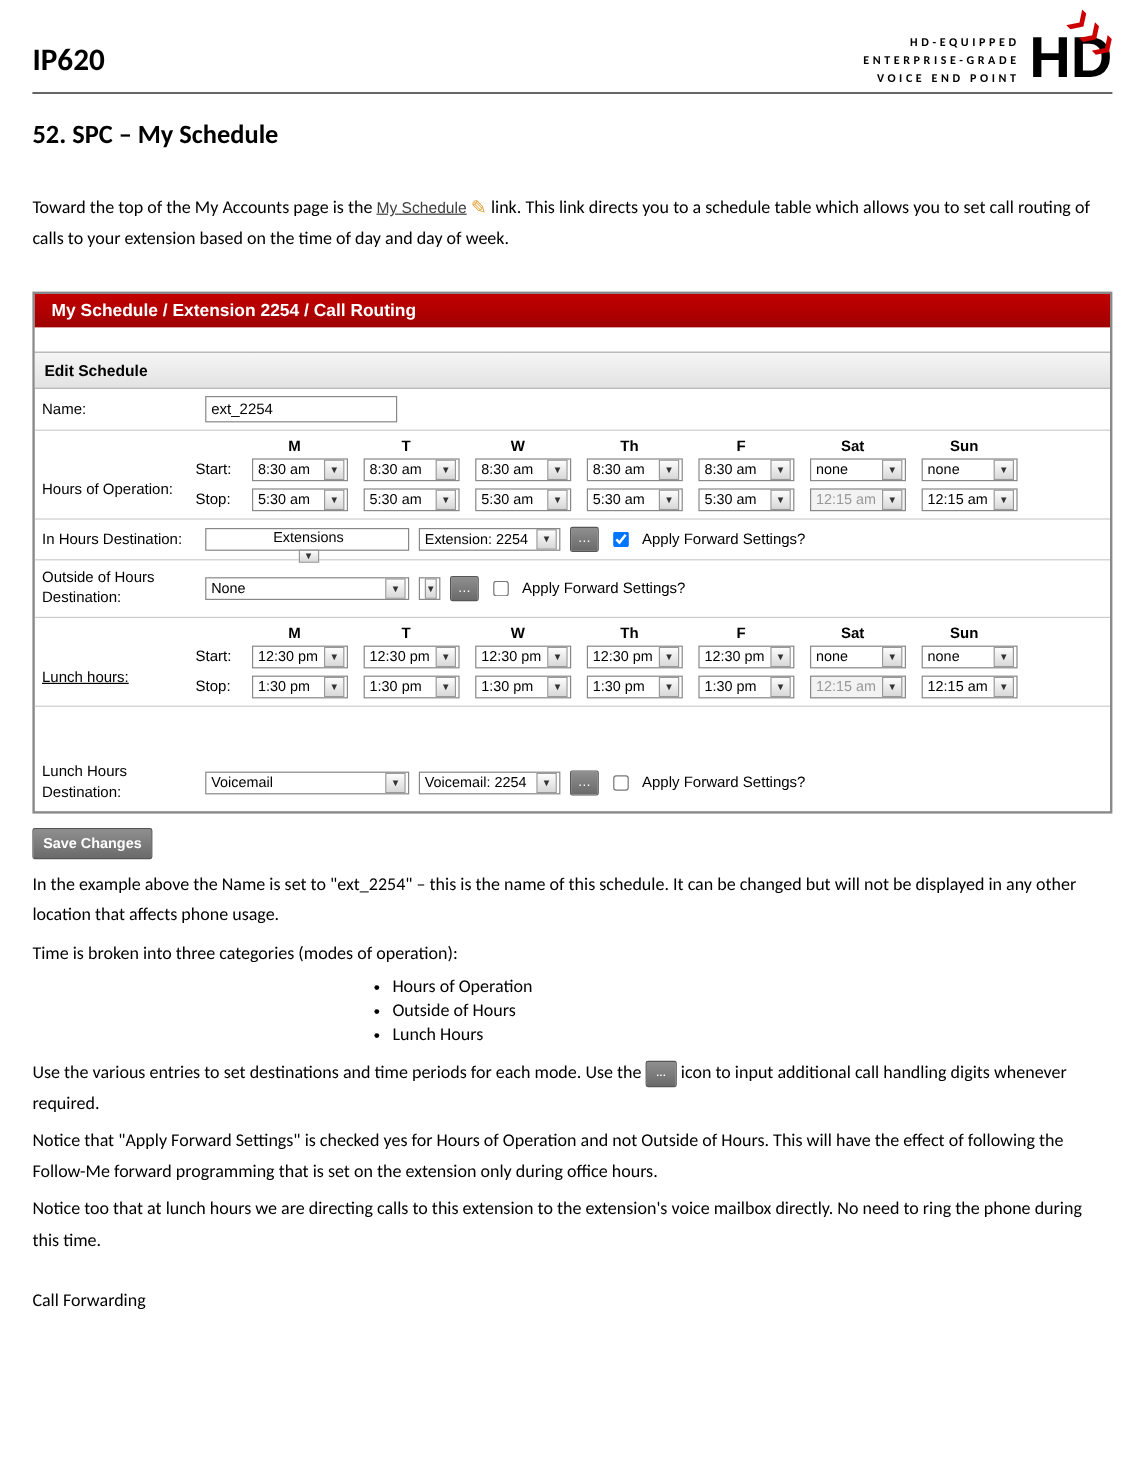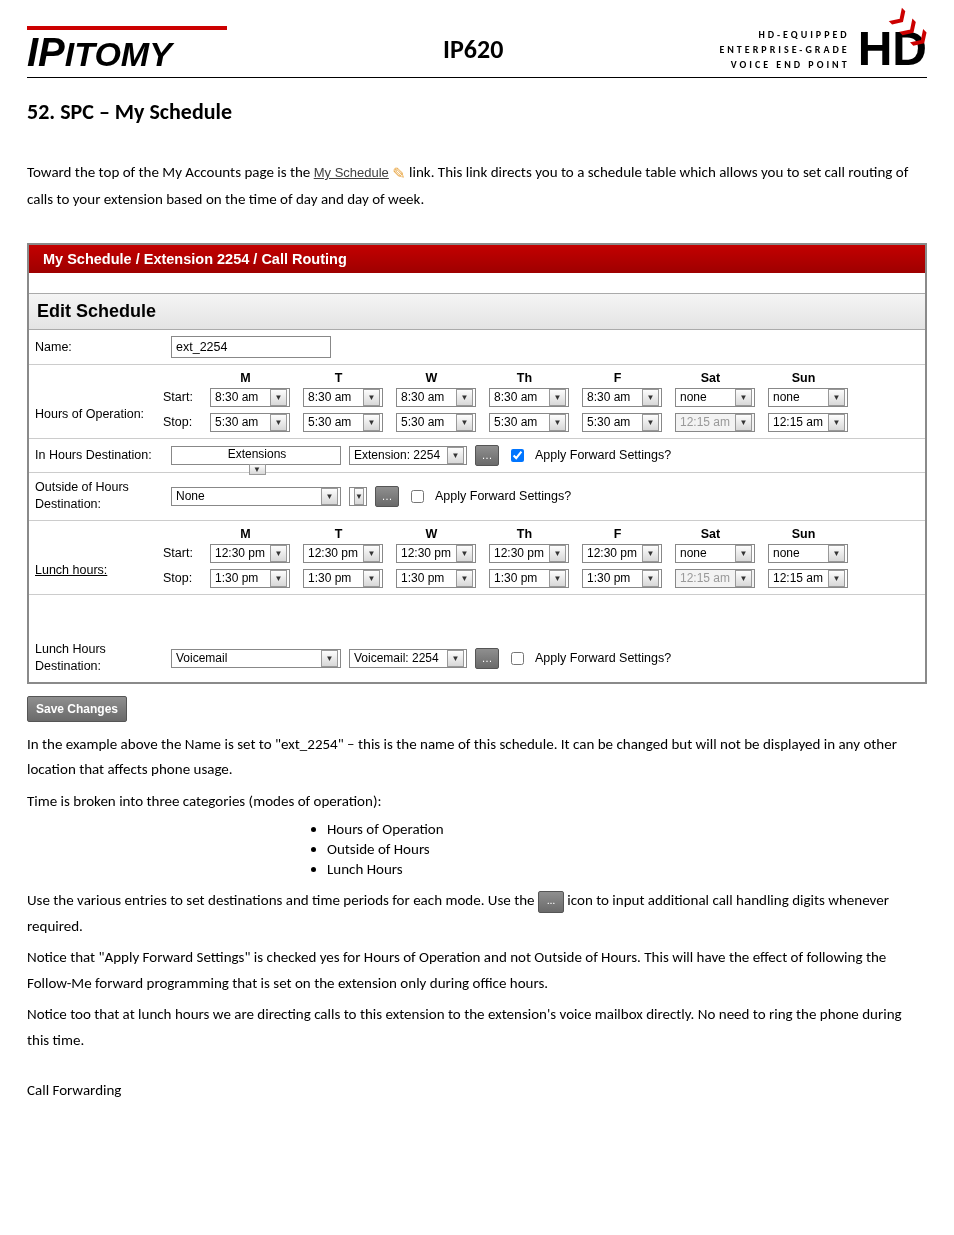--- a/index.html
+++ b/index.html
@@ -109,21 +109,21 @@
     font-weight: bold;
     font-size: 14.5px;
     padding: 6px 14px;
   }
   .sub {
     background: linear-gradient(#f5f5f5,#e3e3e3);
     border-top: 1px solid #aaa;
     border-bottom: 1px solid #aaa;
     padding: 7px 8px;
     font-weight: bold;
-    font-size: 18px;
+    font-size: 13px;
   }
   .row {
     display: flex;
     border-bottom: 1px solid #ccc;
     padding: 6px 6px;
     align-items: center;
     gap: 8px;
   }
   .row:last-child { border-bottom: none; margin-top: 40px; }
   .lab {
@@ -213,24 +213,20 @@
     vertical-align: middle;
   }
   .sec-block { border-bottom: 1px solid #ccc; }
 </style>
 </head>
 <body>
 
 <div class="page">
 
   <div class="header">
-    <div class="logo-left">
-      <div class="redbar"></div>
-      <div class="ipitomy"><span class="ip">IP</span>ITOMY</div>
-    </div>
     <div class="model">IP620</div>
     <div class="header-right">
       <div class="tag">
         <div>HD-EQUIPPED</div>
         <div>ENTERPRISE-GRADE</div>
         <div>VOICE END POINT</div>
       </div>
       <div class="hd-logo">
         <span>HD</span>
         <span class="wave">❯❯❯</span>

